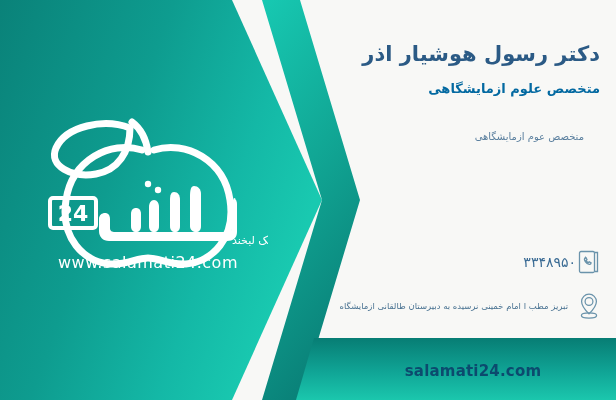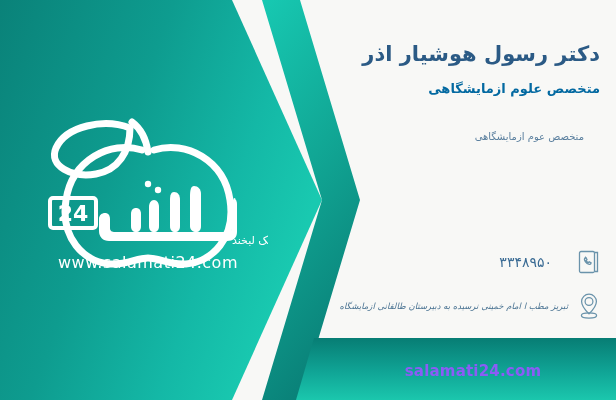--- a/index.html
+++ b/index.html
@@ -87,21 +87,21 @@
   }
 
   
   .row-phone {
     position: absolute;
     right: 14px;
     top: 248px;
     display: flex;
     flex-direction: row;
     align-items: center;
-    gap: 24px;
+    gap: 0;
   }
   .row-phone .val {
     font-size: 14px;
     color: #3a6b94;
     letter-spacing: 1px;
     font-family: "DejaVu Sans", sans-serif;
     direction: ltr;
     unicode-bidi: bidi-override;
   }
 
@@ -114,21 +114,20 @@
     flex-direction: row;
     align-items: center;
     gap: 8px;
     width: 290px;
   }
   .row-address .val {
     font-size: 8.5px;
     color: #4a7392;
     line-height: 1.5;
     flex: 1;
-    font-style: italic;
   }
 
   .icon-box {
     width: 26px;
     height: 28px;
     flex: 0 0 26px;
     display: flex;
     align-items: center;
     justify-content: center;
   }
@@ -144,21 +143,21 @@
     pointer-events: none;
   }
   .bottom-bar-label {
     position: absolute;
     left: 330px;
     bottom: 20px;
     width: 286px;
     text-align: center;
     font-size: 15px;
     font-weight: bold;
-    color: #8b5cf6;
+    color: #0c4a6e;
     letter-spacing: 0.2px;
   }
 </style>
 </head>
 <body>
 
 <div id="card">
 
   <svg class="chevron-stripe" viewBox="0 0 616 400" preserveAspectRatio="none" aria-hidden="true">
     <defs>

